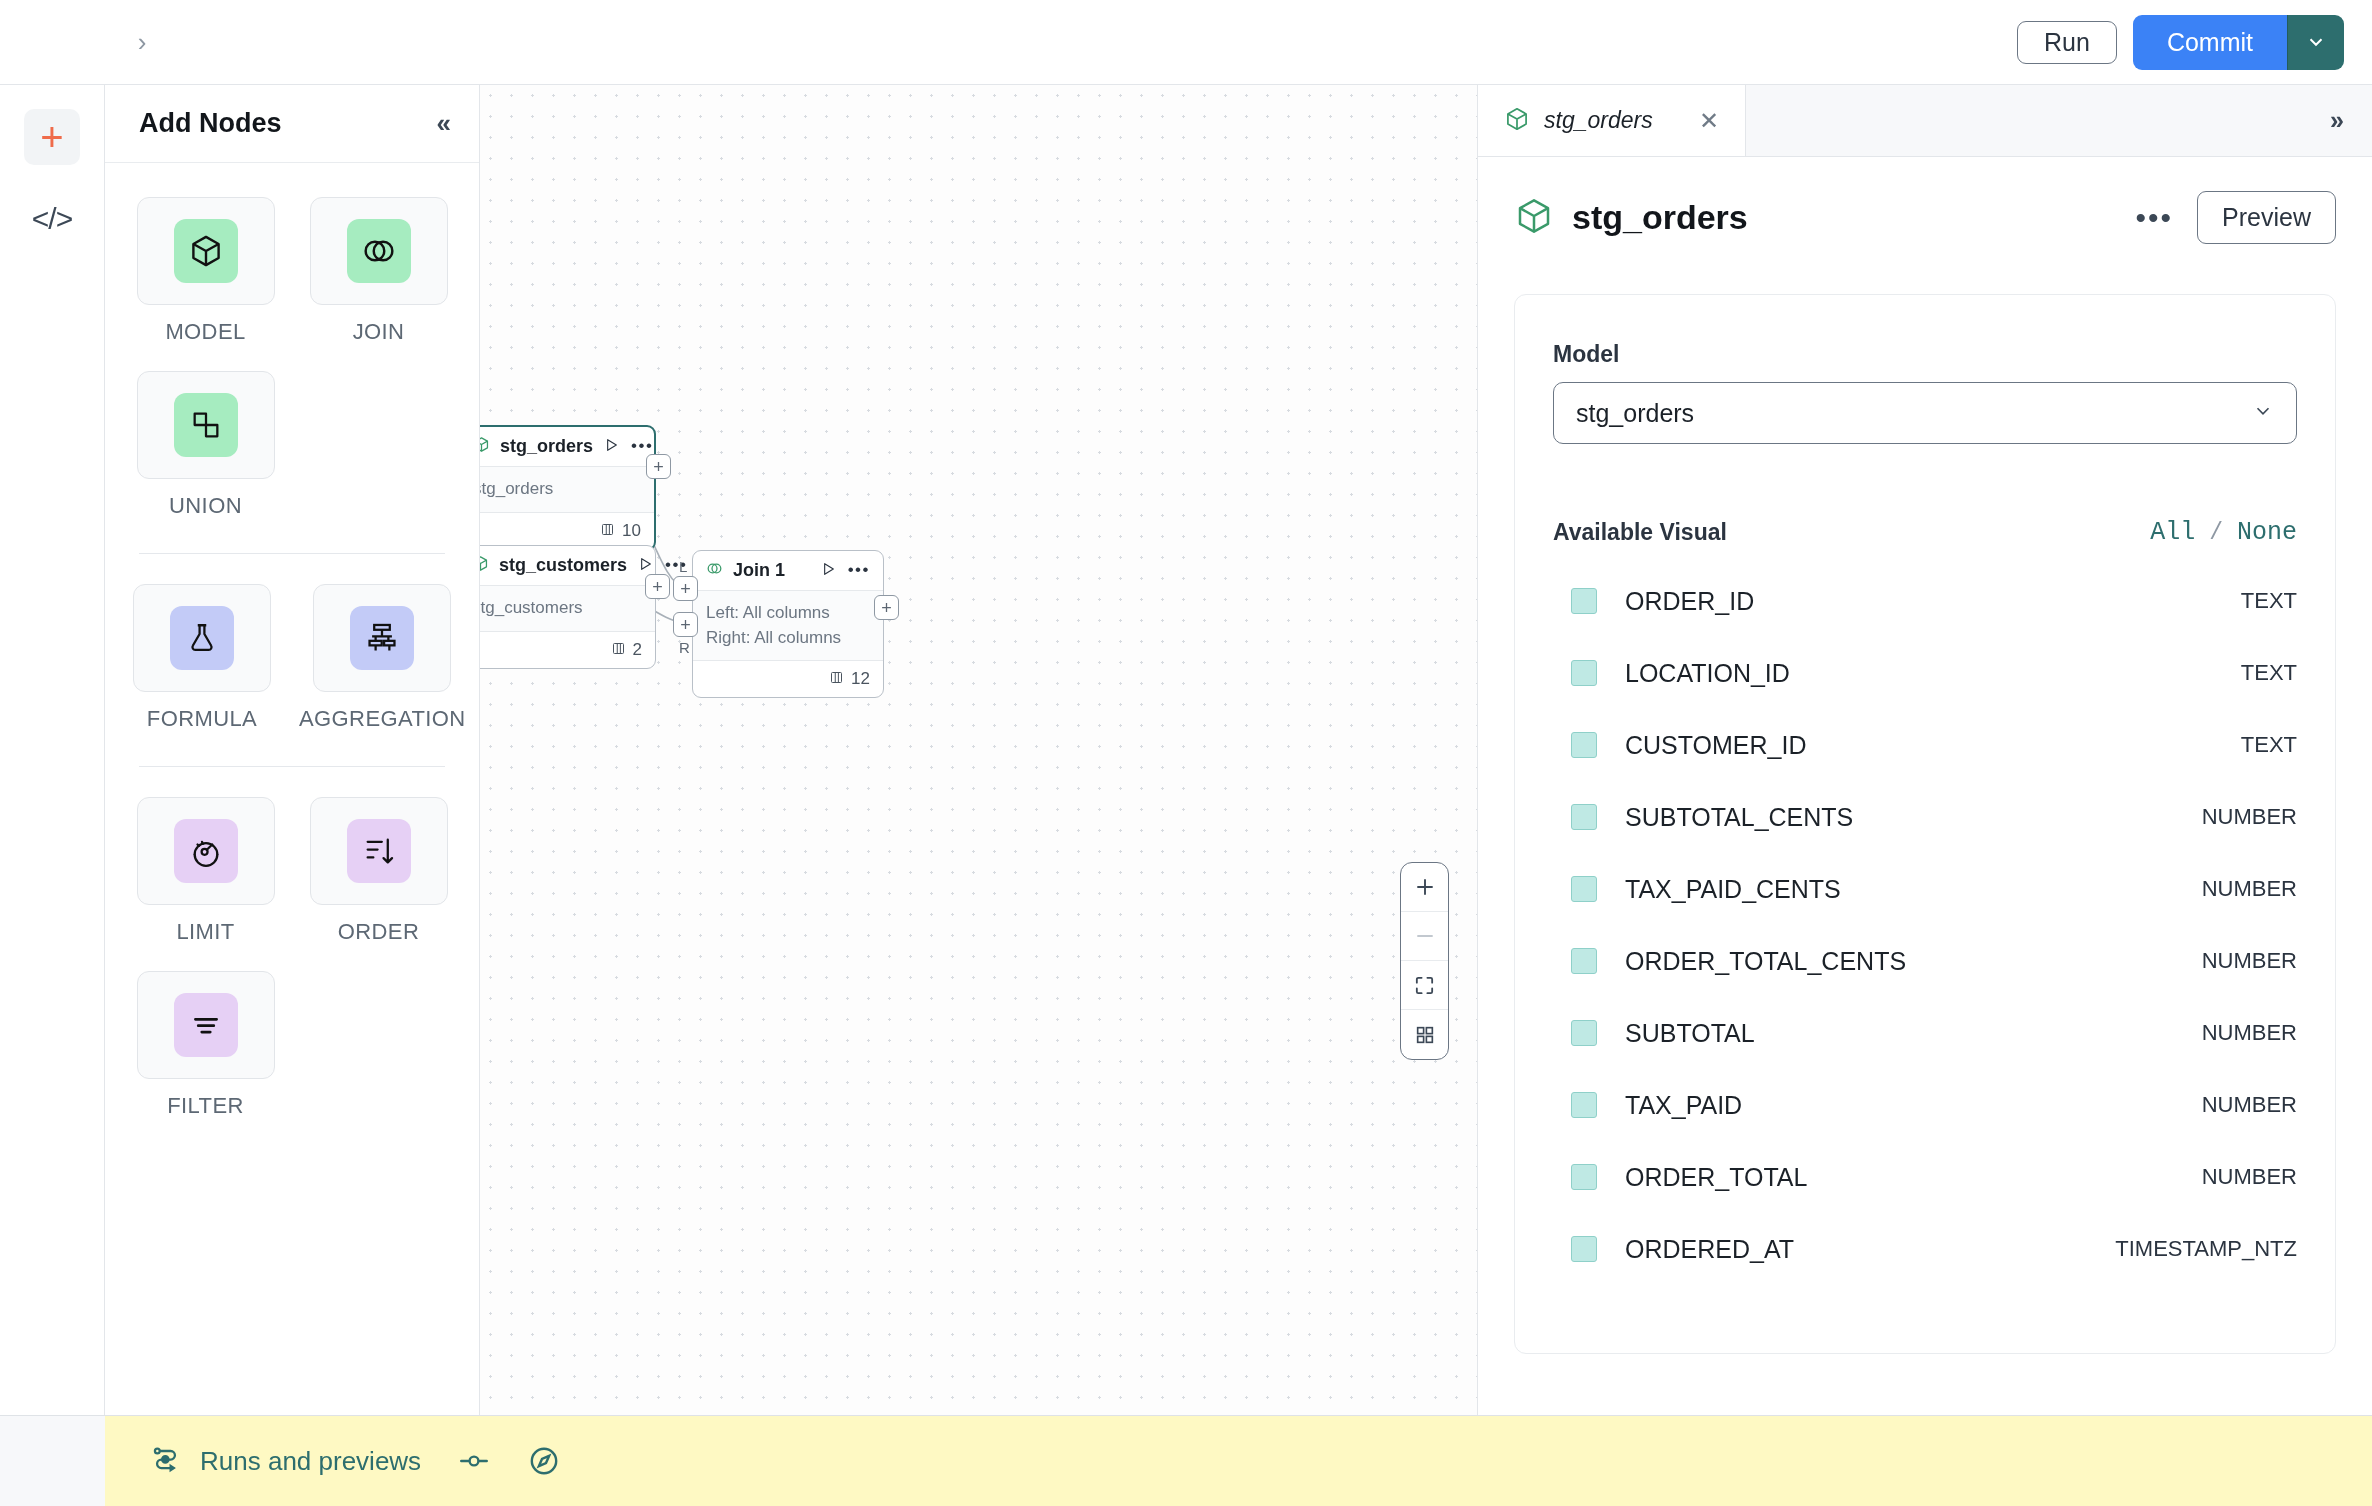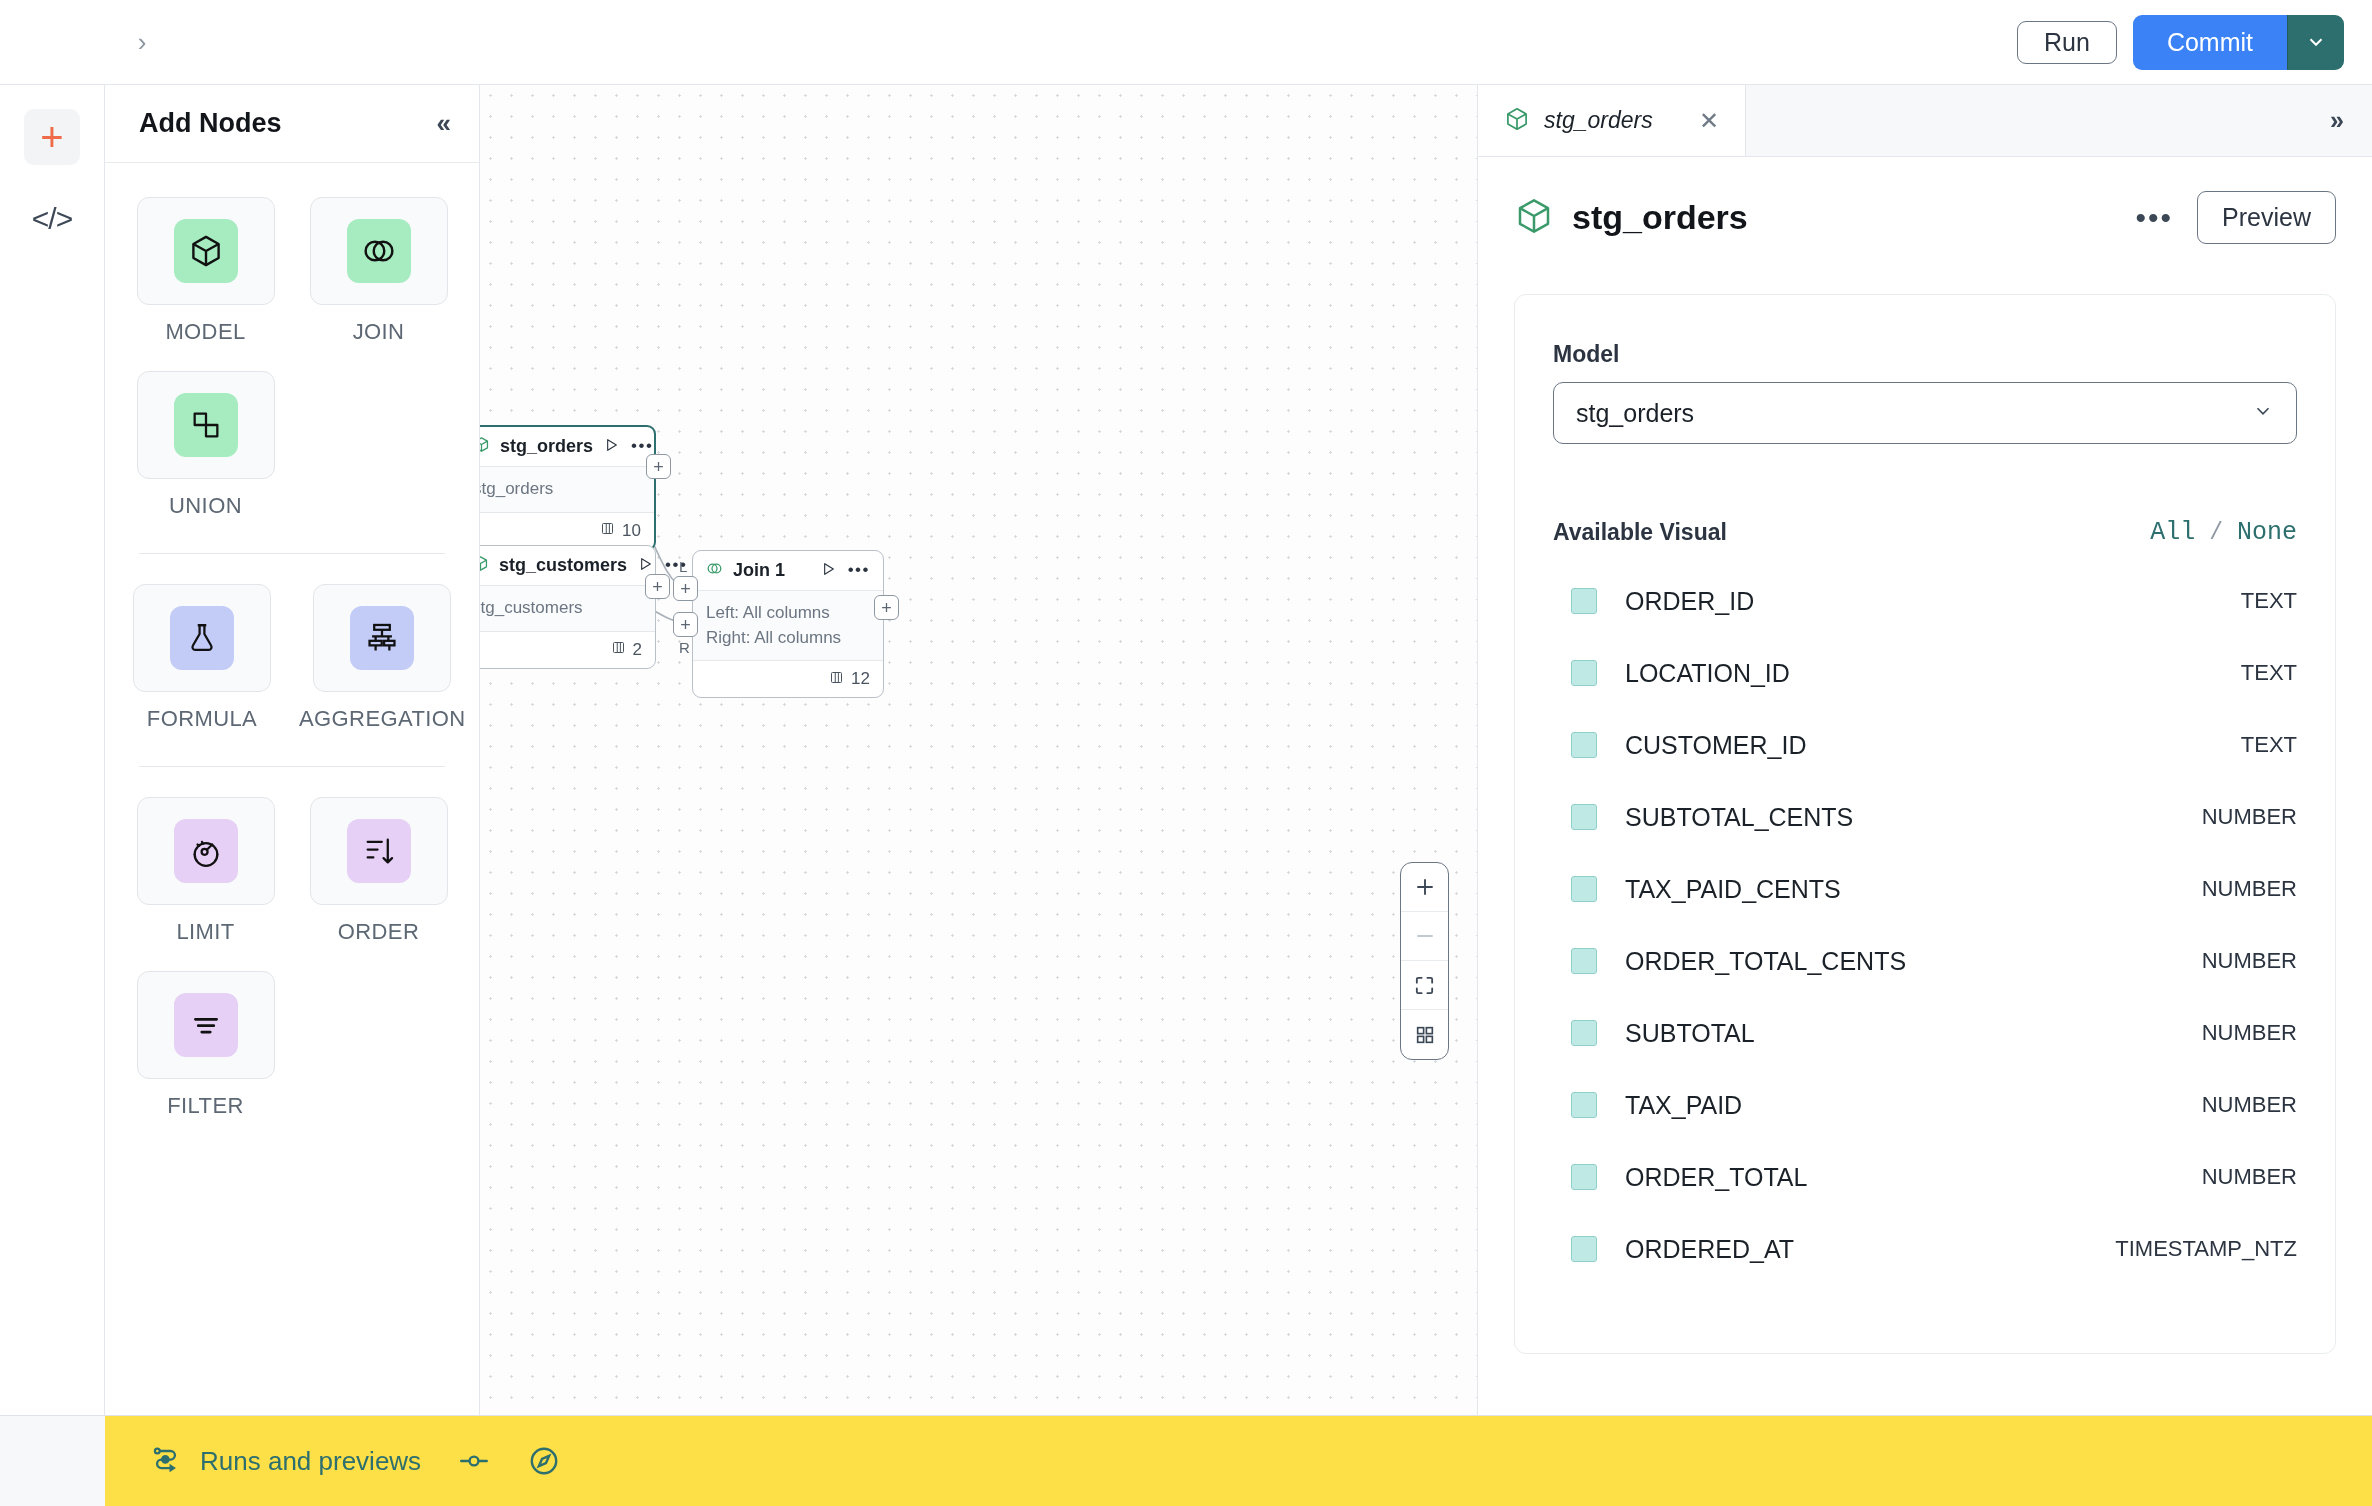--- a/index.html
+++ b/index.html
@@ -91,21 +91,21 @@
   .gnode.sel { border:2.5px solid #2d6e6e; }
   .gnode.unsel { border:1.5px solid #b9c0c8; }
   .gn-head {
     display:flex; align-items:center; gap:10px; padding:9px 13px;
     border-bottom:1px solid #e6e9ec;
   }
   .gn-name { font-size:18px; font-weight:700; color:#1b2128; flex:0 0 auto; }
   .gn-head-actions { margin-left:auto; display:flex; align-items:center; gap:12px; }
   .gn-body { background:#fafbfc; padding:10px 13px; border-bottom:1px solid #e6e9ec; min-height:36px; }
   .gn-body-line { font-size:17px; color:#6c7682; line-height:1.45; }
-  .gn-foot { display:flex; align-items:center; justify-content:flex-end; gap:7px; padding:8px 13px; }
+  .gn-foot { display:flex; align-items:flex-end; justify-content:flex-end; gap:7px; padding:8px 13px; }
   .gn-foot-count { font-size:17px; color:#4a545f; }
   .handle {
     position:absolute; width:25px; height:25px; background:#fff;
     border:1.4px solid #8e98a3; border-radius:6px;
     display:flex; align-items:center; justify-content:center;
     font-size:18px; color:#5c6672; line-height:1; cursor:pointer;
   }
   .handle-lbl { position:absolute; font-size:15px; color:#5c6672; }
 
   .zoom-ctl {
@@ -162,21 +162,21 @@
   .checkbox {
     width:26px; height:26px; background:#bfe9e4; border:1.5px solid #8fd0c9;
     border-radius:3px; margin-left:18px; cursor:pointer; flex:0 0 auto;
   }
   .col-name { font-size:25px; color:#1b2128; margin-left:28px; }
   .col-type { margin-left:auto; font-size:22px; color:#2b3440; }
 
   
   .bottombar {
     position:absolute; left:105px; top:1415px; width:2267px; height:91px;
-    background:#fde047; border-top:1px solid #dfe3e7;
+    background:#fef9c3; border-top:1px solid #dfe3e7;
     display:flex; align-items:center; padding-left:45px; gap:36px;
   }
   .bb-strip { position:absolute; left:0; top:1415px; width:105px; height:91px;
               background:#f7f8fa; border-top:1px solid #dfe3e7; }
   .bb-link { display:flex; align-items:center; gap:18px; cursor:pointer; }
   .bb-label { color:#2d6e6e; font-size:26px; }
   .bb-icon { cursor:pointer; display:flex; align-items:center; }
 </style>
 </head>
 <body>

